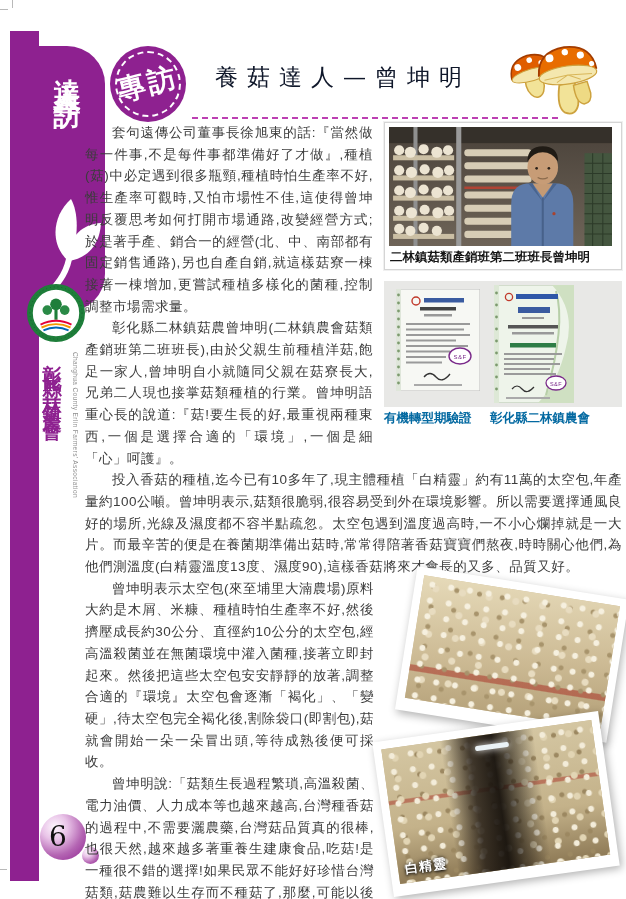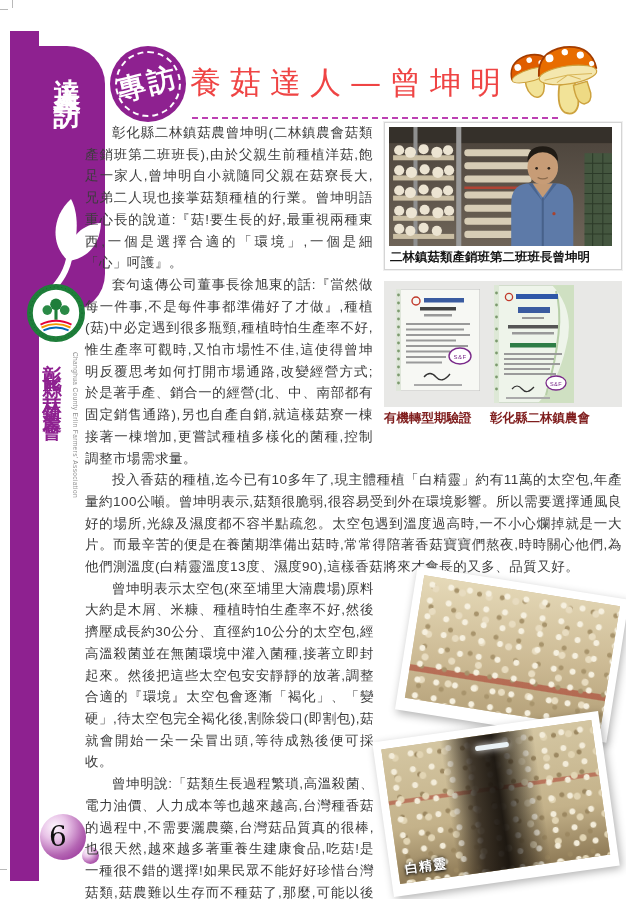--- a/index.html
+++ b/index.html
@@ -25,37 +25,37 @@
      display:flex;align-items:center;justify-content:center;}
   .page-ball span{font-family:"DejaVu Serif","Liberation Serif",serif;font-size:28px;color:#101010;
      transform:translate(-5px,-1px);}
   .page-ball-sm{position:absolute;left:82px;top:847px;width:17px;height:17px;border-radius:50%;
      background:radial-gradient(circle at 32% 28%, #fdf6fd 0%, #e9c4e8 30%, #b465b3 65%, #8e2190 100%);}
   
   .badge-circle{position:absolute;left:110px;top:46px;width:76px;height:76px;border-radius:50%;
      background:#8e2190;display:flex;align-items:center;justify-content:center;}
   .badge-circle::after{content:'';position:absolute;inset:5px;border:2px dashed #fff;border-radius:50%;}
   .badge-circle span{font-size:28px;font-weight:700;color:#fff;transform:rotate(-14deg);letter-spacing:3px;}
-  .article-title{position:absolute;left:190px;top:62px;font-family:"DejaVu Serif","Liberation Serif",serif;
-     font-size:31px;color:#ef4444;letter-spacing:9px;white-space:nowrap;}
+  .article-title{position:absolute;left:215px;top:62px;font-family:"DejaVu Serif","Liberation Serif",serif;
+     font-size:23px;color:#0f172a;letter-spacing:9px;white-space:nowrap;}
   .title-dash-line{position:absolute;left:192px;top:117px;width:366px;height:0;border-top:2px dashed #bc3fb2;}
   .mushrooms-wrap{position:absolute;left:505px;top:40px;width:94px;height:78px;}
   
   .article{position:absolute;left:85px;top:122px;width:537px;font-size:13.5px;line-height:21.7px;
      text-align:justify;color:#3c3c3c;letter-spacing:.5px;}
   .article p{margin:0;text-indent:2em;}
   
   .fig-right-a{float:right;width:238px;margin:0 0 5px 11px;}
   .photo-card{background:#fff;border:1px solid #d5d5d5;padding:4px;box-shadow:0 0 0 1px #f0f0f0;}
   .photo-main{display:block;width:223px;height:119px;}
   .photo-caption{font-size:12.5px;font-weight:700;color:#151515;line-height:16px;padding:3px 1px 0;text-indent:0;letter-spacing:0;}
   .cert-panel{margin-top:11px;background:#e8e8e6;height:126px;position:relative;}
   .cert-a{position:absolute;left:12px;top:8px;width:84px;height:102px;}
   .cert-b{position:absolute;left:110px;top:4px;width:80px;height:118px;}
-  .cert-captions{display:flex;margin-top:4px;font-size:12.5px;font-weight:700;color:#7f1d1d;line-height:15px;letter-spacing:0;}
+  .cert-captions{display:flex;margin-top:4px;font-size:12.5px;font-weight:700;color:#0369a1;line-height:15px;letter-spacing:0;}
   .cert-cap-a{width:106px;text-indent:0;}
   .cert-cap-b{flex:1;text-indent:0;}
   
   .fig-right-b{float:right;width:240px;height:332px;margin:2px 0 0 8px;position:relative;}
   .tilt-a{position:absolute;right:3px;top:2px;width:198px;height:124px;padding:8px 8px 13px;background:#fff;
      box-shadow:2px 3px 8px rgba(0,0,0,.3);transform:rotate(9deg);}
   .tilt-b{position:absolute;left:0;top:146px;width:212px;height:136px;padding:8px 8px 12px;background:#fff;
      box-shadow:2px 3px 8px rgba(0,0,0,.3);transform:rotate(-8deg);}
   .ph{width:100%;height:100%;position:relative;}
   .ph-a{background-color:#cdbb95;background-image:
@@ -303,22 +303,22 @@
           <path d="M18 104 q5 -6 10 0 q5 6 12 -2" stroke="#333" stroke-width="1.2" fill="none"></path>
           <rect x="12" y="112" width="44" height="2" fill="#aaa"></rect>
         </svg>
       </div>
       <div class="cert-captions">
         <div class="cert-cap-a">有機轉型期驗證</div>
         <div class="cert-cap-b">彰化縣二林鎮農會</div>
       </div>
     </div>
 
+    <p>套句遠傳公司董事長徐旭東的話:『當然做每一件事,不是每件事都準備好了才做』,種植(菇)中必定遇到很多瓶頸,種植時怕生產率不好,惟生產率可觀時,又怕市場性不佳,這使得曾坤明反覆思考如何打開市場通路,改變經營方式;於是著手產、銷合一的經營(北、中、南部都有固定銷售通路),另也自產自銷,就這樣菇寮一棟接著一棟增加,更嘗試種植多樣化的菌種,控制調整市場需求量。</p>
     <p>彰化縣二林鎮菇農曾坤明(二林鎮農會菇類產銷班第二班班長),由於父親生前種植洋菇,飽足一家人,曾坤明自小就隨同父親在菇寮長大,兄弟二人現也接掌菇類種植的行業。曾坤明語重心長的說道:『菇!要生長的好,最重視兩種東西,一個是選擇合適的「環境」,一個是細「心」呵護』。</p>
-    <p>套句遠傳公司董事長徐旭東的話:『當然做每一件事,不是每件事都準備好了才做』,種植(菇)中必定遇到很多瓶頸,種植時怕生產率不好,惟生產率可觀時,又怕市場性不佳,這使得曾坤明反覆思考如何打開市場通路,改變經營方式;於是著手產、銷合一的經營(北、中、南部都有固定銷售通路),另也自產自銷,就這樣菇寮一棟接著一棟增加,更嘗試種植多樣化的菌種,控制調整市場需求量。</p>
     <p>投入香菇的種植,迄今已有10多年了,現主體種植「白精靈」約有11萬的太空包,年產量約100公噸。曾坤明表示,菇類很脆弱,很容易受到外在環境影響。所以需要選擇通風良好的場所,光線及濕度都不容半點疏忽。太空包遇到溫度過高時,一不小心爛掉就是一大片。而最辛苦的便是在養菌期準備出菇時,常常得陪著香菇寶寶們熬夜,時時關心他們,為他們測溫度(白精靈溫度13度、濕度90),這樣香菇將來才會長的又多、品質又好。</p>
 
     <div class="fig-right-b">
       <div class="tilt-a">
         <div class="ph ph-a"></div>
       </div>
       <div class="tilt-b">
         <div class="ph ph-b"></div>
         <div class="tilt-caption">白精靈</div>
       </div>

